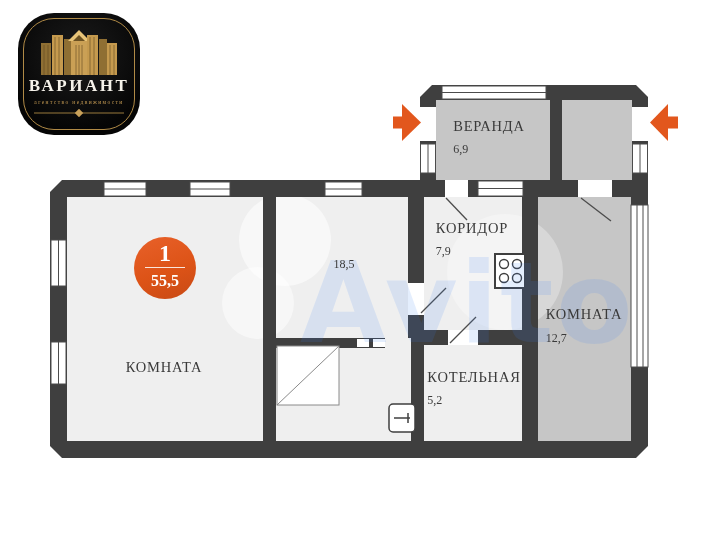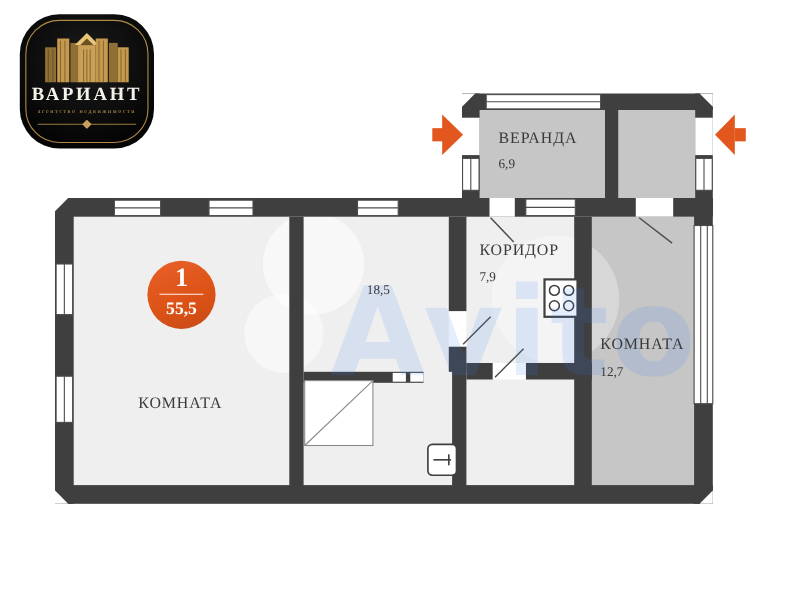--- a/index.html
+++ b/index.html
@@ -215,20 +215,22 @@
     <div class="room-name">КОМНАТА</div>
     <div class="room-area" style="margin-top:3px;">12,7</div>
   </div>
 
   <div class="room-label" style="left:164px;top:367px;">
     <div class="room-name">КОМНАТА</div>
   </div>
 
 
   <div class="room-label" style="left:474px;top:389px;">
+    <div class="room-name">КОТЕЛЬНАЯ</div>
+    <div class="room-area">5,2</div>
   </div>
 
   <div id="plan-badge">
     <div id="badge-number">1</div>
     <div id="badge-divider"></div>
     <div id="badge-area">55,5</div>
   </div>
 
   <div id="logo">
     <div id="logo-frame"></div>

